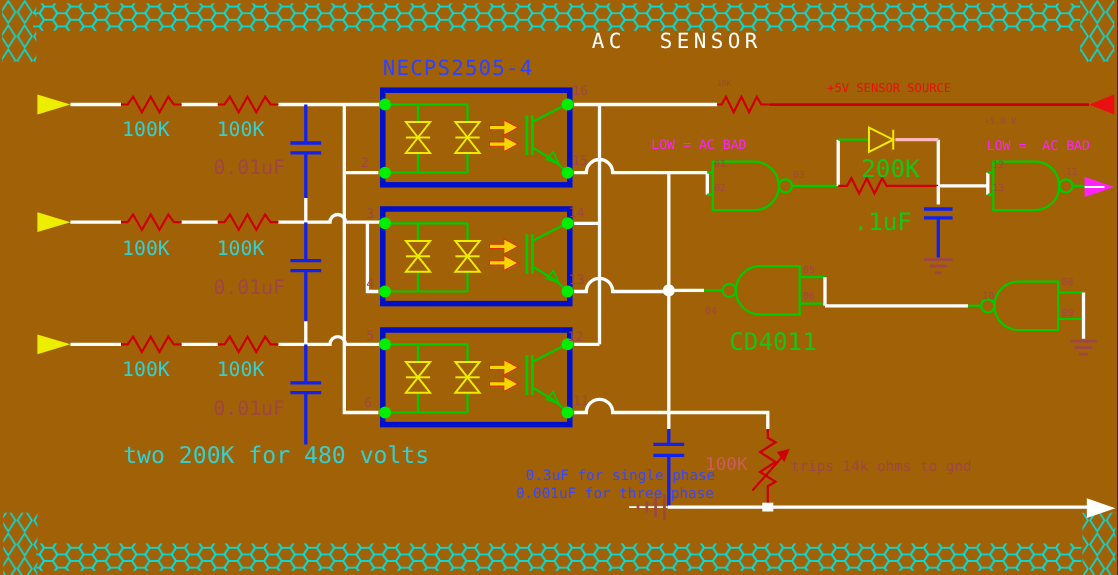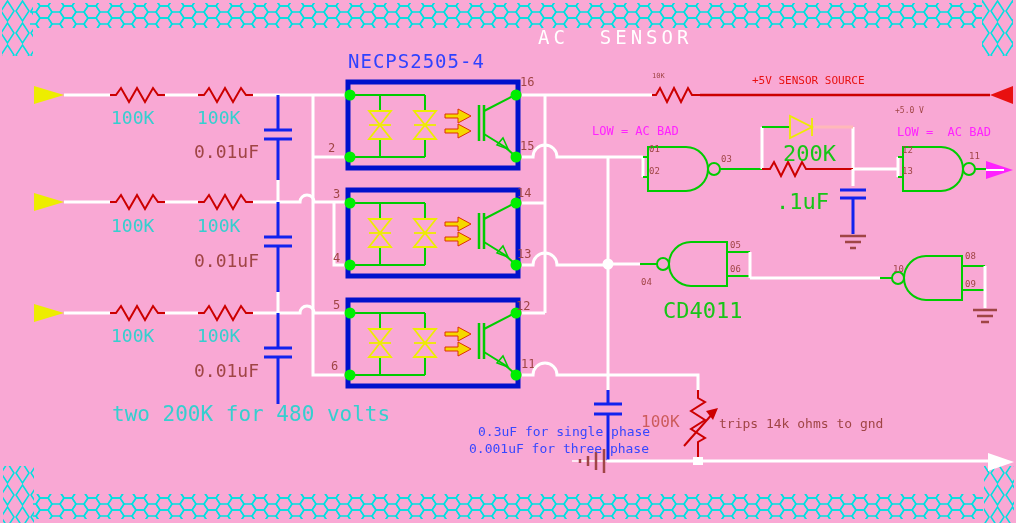--- a/index.html
+++ b/index.html
@@ -1,16 +1,16 @@
 <!DOCTYPE html>
 <html><head>
 <meta charset="utf-8">
 <style>
   html,body{margin:0;padding:0;background:#000;}
-  .stage{position:relative;width:1016px;height:523px;background:#f9a8d4;overflow:hidden;}
+  .stage{position:relative;width:1016px;height:523px;background:#a16207;overflow:hidden;}
   svg{position:absolute;left:0;top:0;}
   svg text{font-family:"DejaVu Sans Mono","Liberation Mono",monospace;white-space:pre;}
   .wire{stroke:#ffffff;stroke-width:3;fill:none;}
   .wire-thin{stroke:#ffffff;stroke-width:1.5;fill:none;}
   .wire2{stroke:#ffffff;stroke-width:2;fill:none;}
   .res{stroke:#cc0000;stroke-width:2;fill:none;}
   .resw{stroke:#cc0000;stroke-width:2.5;fill:none;}
   .grn{stroke:#00cc00;stroke-width:2;fill:none;}
   .cap{stroke:#1122ee;stroke-width:3;fill:none;}
   .yel{stroke:#eded00;stroke-width:1.8;fill:none;}

